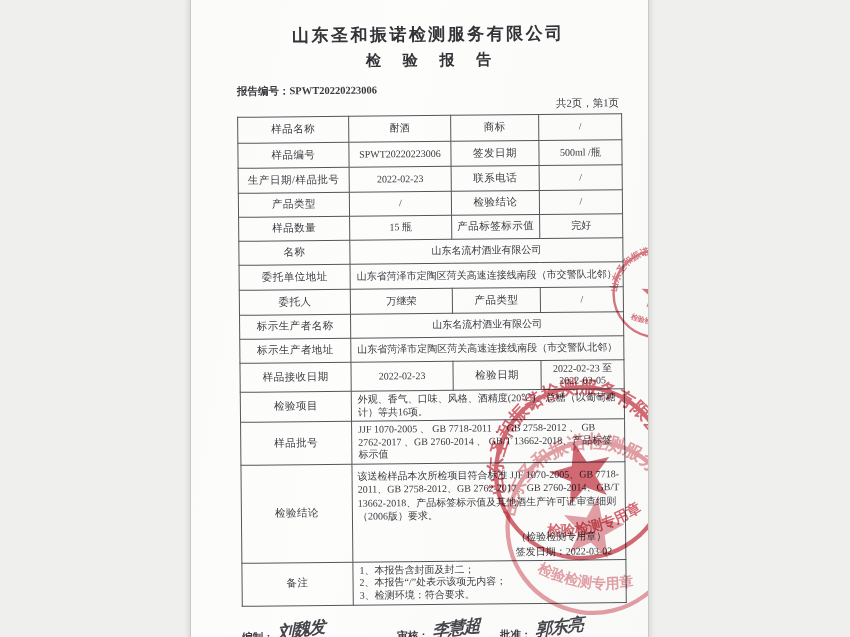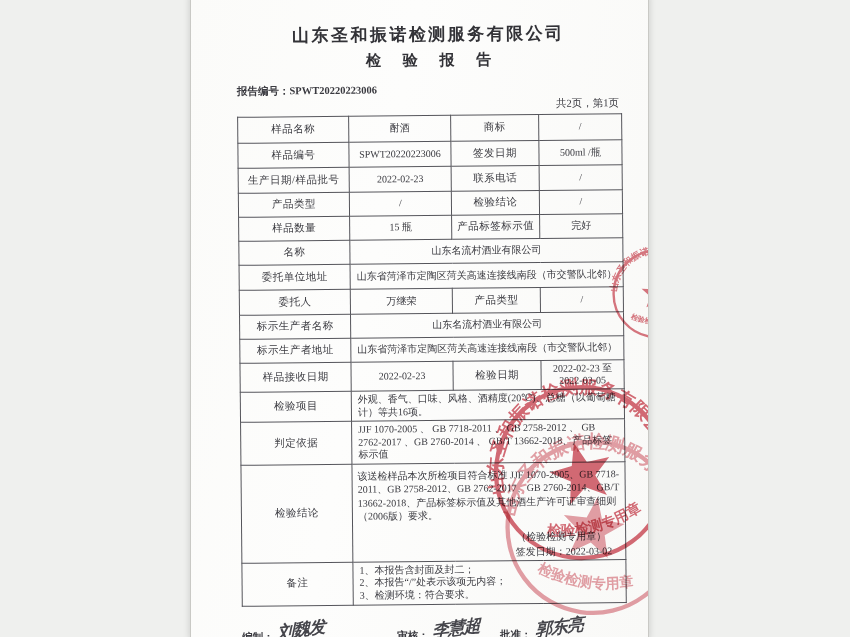--- a/index.html
+++ b/index.html
@@ -130,21 +130,21 @@
           <td>2022-02-23</td>
           <td class="lbl">检验日期</td>
           <td class="pre">2022-02-23 至
 2022-03-05</td>
         </tr>
         <tr style="height:28px">
           <td class="lbl">检验项目</td>
           <td colspan="3" class="left">外观、香气、口味、风格、酒精度(20℃)、总糖（以葡萄糖计）等共16项。</td>
         </tr>
         <tr style="height:32px">
-          <td class="lbl">判定依据</td>
+          <td class="lbl">样品批号</td>
           <td colspan="3" class="left">JJF 1070-2005 、 GB 7718-2011 、 GB 2758-2012 、 GB 2762-2017 、GB 2760-2014 、 GB/T 13662-2018、产品标签标示值</td>
         </tr>
         <tr style="height:75px">
           <td class="lbl">检验结论</td>
           <td colspan="3" class="concl-cell">
             <div class="concl-text">该送检样品本次所检项目符合标准 JJF 1070-2005、GB 7718-2011、GB 2758-2012、GB 2762-2017、GB 2760-2014、GB/T 13662-2018、产品标签标示值及其他酒生产许可证审查细则（2006版）要求。</div>
             <div class="stamp-note">（检验检测专用章）</div>
             <div class="issue-date">签发日期：2022-03-02</div>
           </td>
         </tr>

